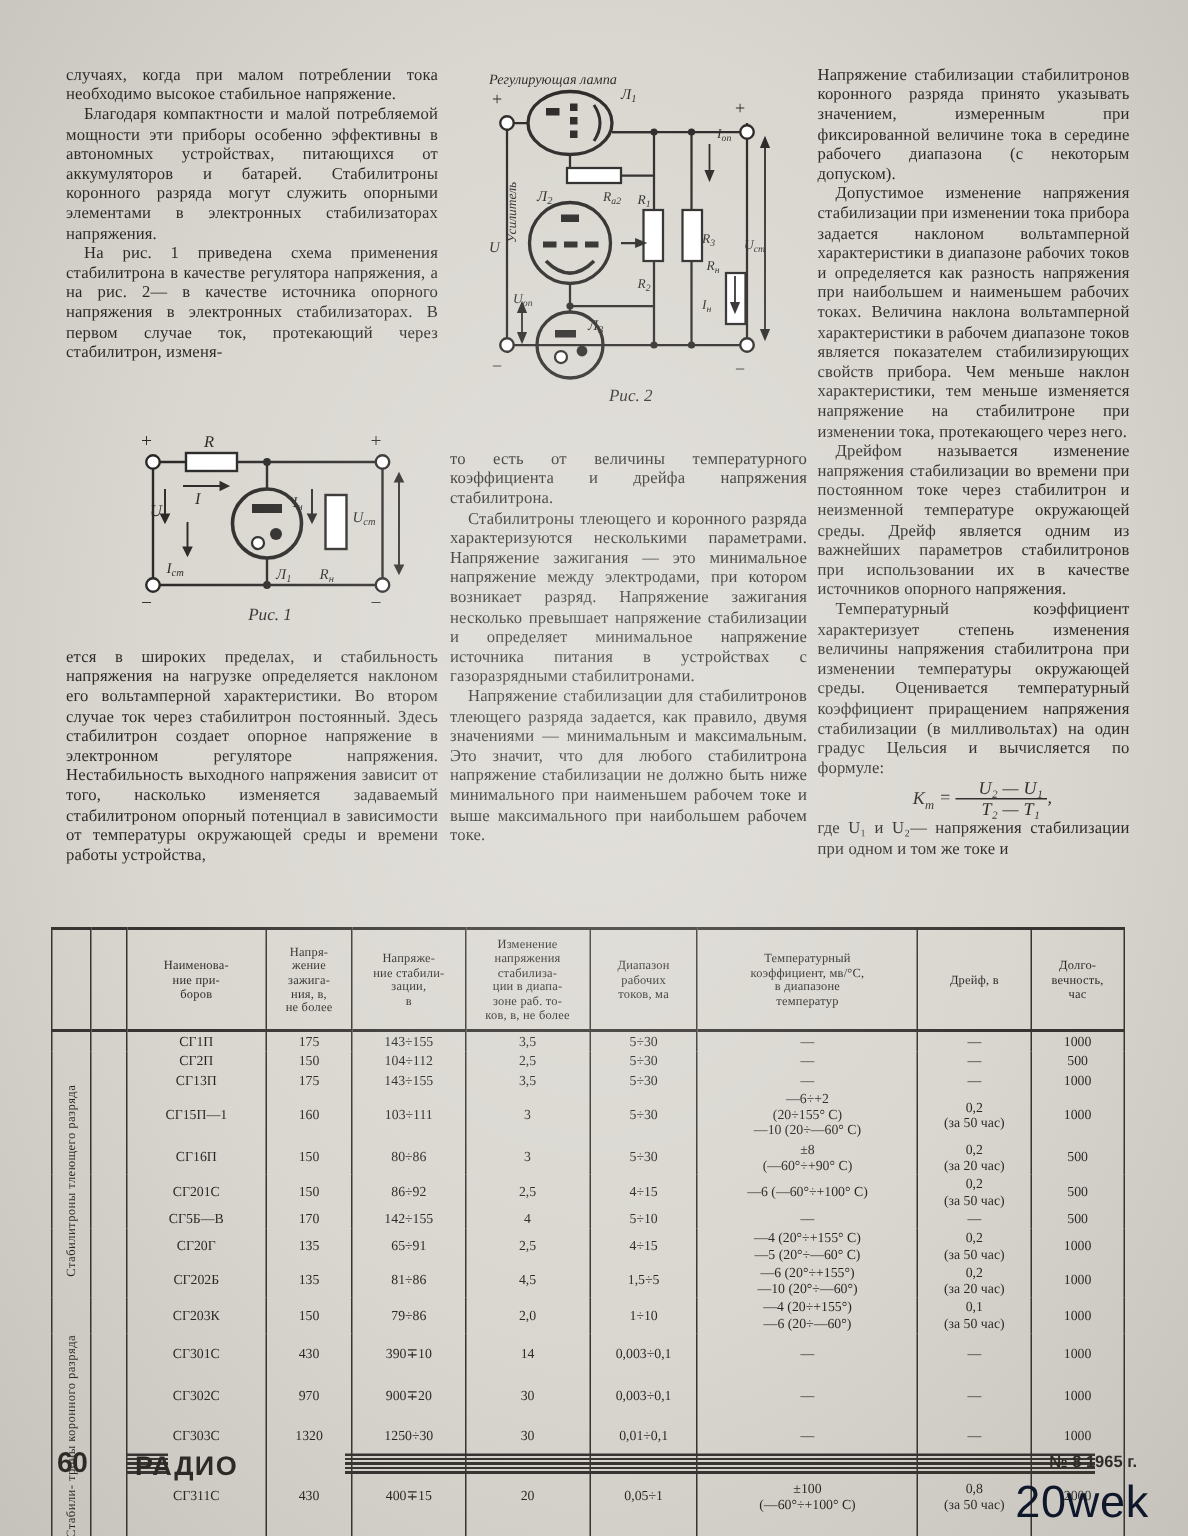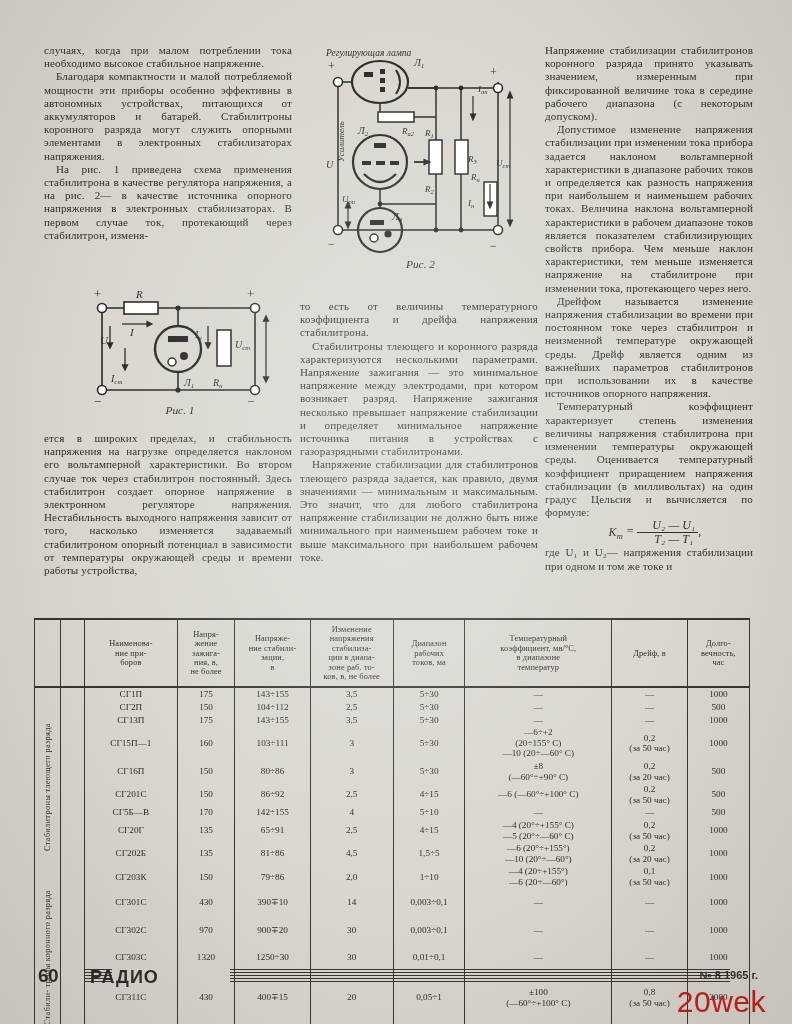--- a/index.html
+++ b/index.html
@@ -130,21 +130,21 @@
   #rule-left{left:50px;width:28px;}
   #rule-right{left:196px;width:500px;}
   #issue{
     position:absolute;right:0;top:6px;
     font-family:"Liberation Sans",sans-serif;
     font-size:11px;font-weight:bold;color:#1d1b19;
   }
   #watermark{
     position:absolute;right:26px;top:985px;
     font-family:"Liberation Sans",sans-serif;
-    font-size:30px;color:#b91c1c;letter-spacing:.5px;
+    font-size:30px;color:#0f172a;letter-spacing:.5px;
     z-index:70;
   }
   .diagtxt{font-family:"Liberation Serif",serif;font-size:9px;font-style:italic;fill:#1d1b19;}
 </style>
 </head>
 <body>
 
 <div id="page">
   <div class="sheet"></div>
 

